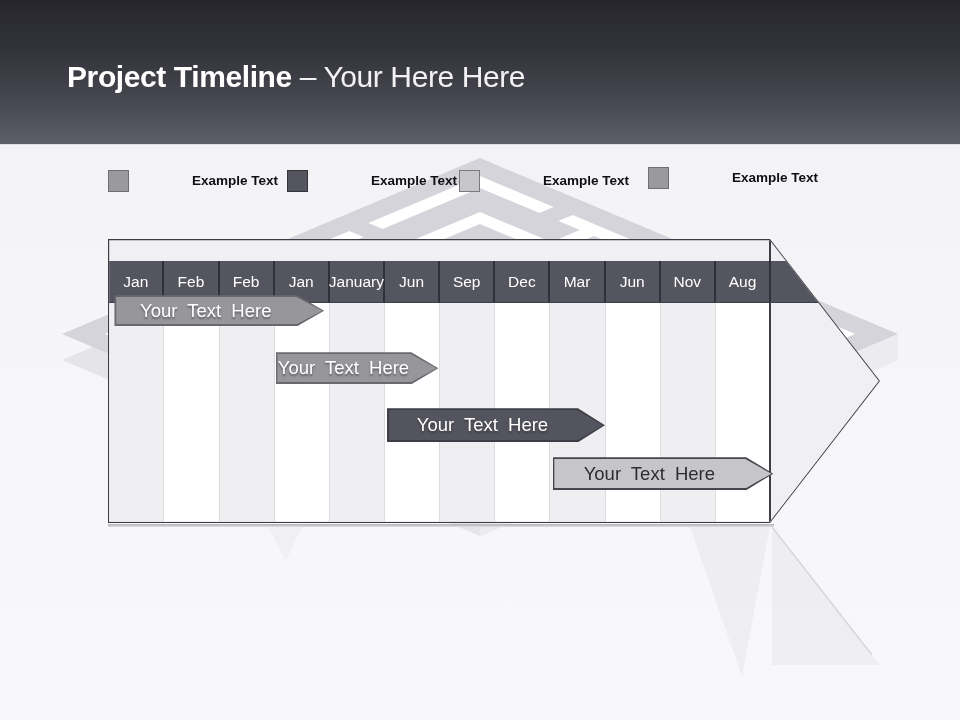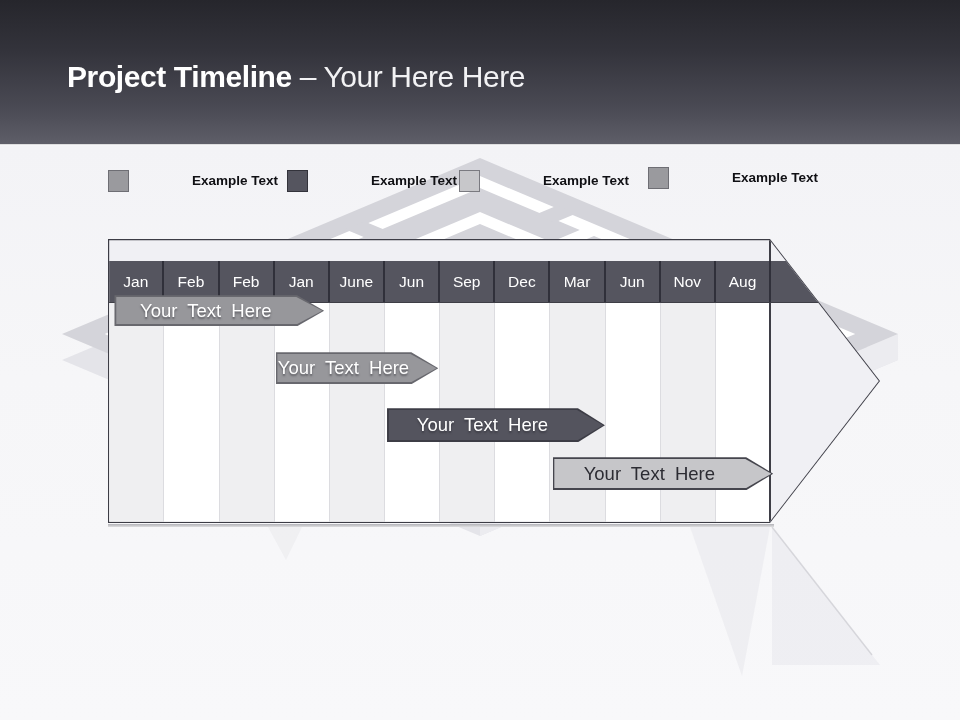--- a/index.html
+++ b/index.html
@@ -156,21 +156,21 @@
             <div class="column-stripe even"></div>
             <div class="column-stripe odd"></div>
             <div class="column-stripe even"></div>
           </div>
         <div class="body-edge-line"></div>
         <div class="month-header" style="background: rgb(85, 85, 95);">
             <div class="month-cell">Jan</div>
             <div class="month-cell">Feb</div>
             <div class="month-cell">Feb</div>
             <div class="month-cell">Jan</div>
-            <div class="month-cell">June</div>
+            <div class="month-cell">January</div>
             <div class="month-cell">Jun</div>
             <div class="month-cell">Sep</div>
             <div class="month-cell">Dec</div>
             <div class="month-cell">Mar</div>
             <div class="month-cell">Jun</div>
             <div class="month-cell">Nov</div>
             <div class="month-cell">Aug</div>
           </div>
 
         <div class="tbar" style="left: 5.31px; width: 209.633px; top: 55px; height: 31px; background: rgb(104, 104, 110);">

